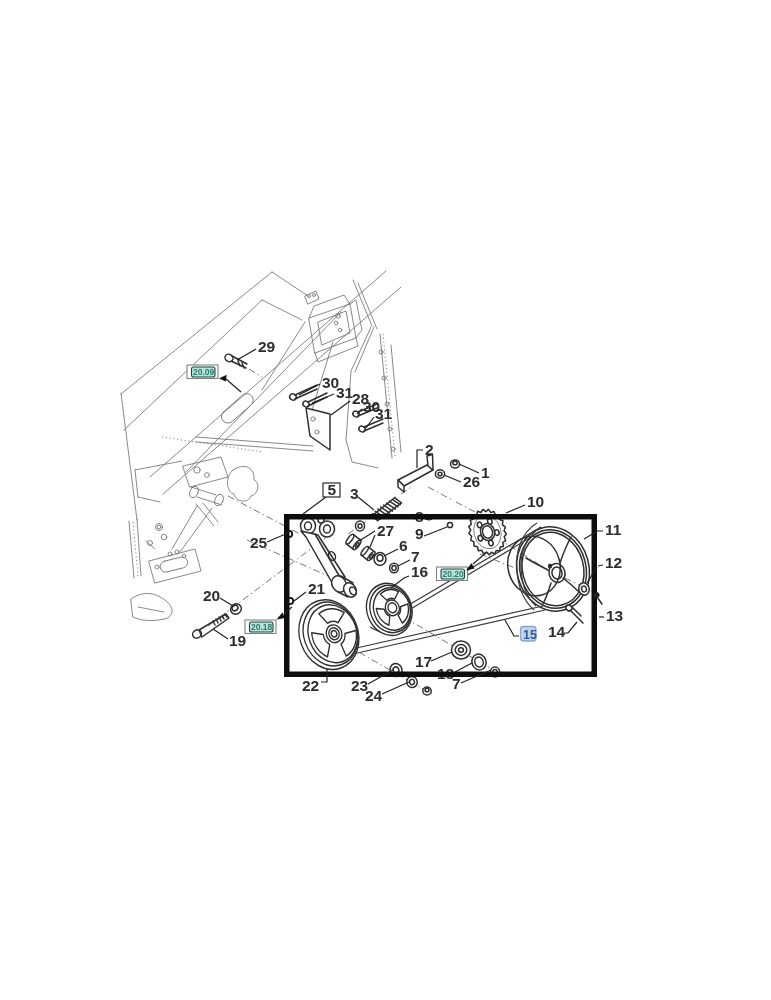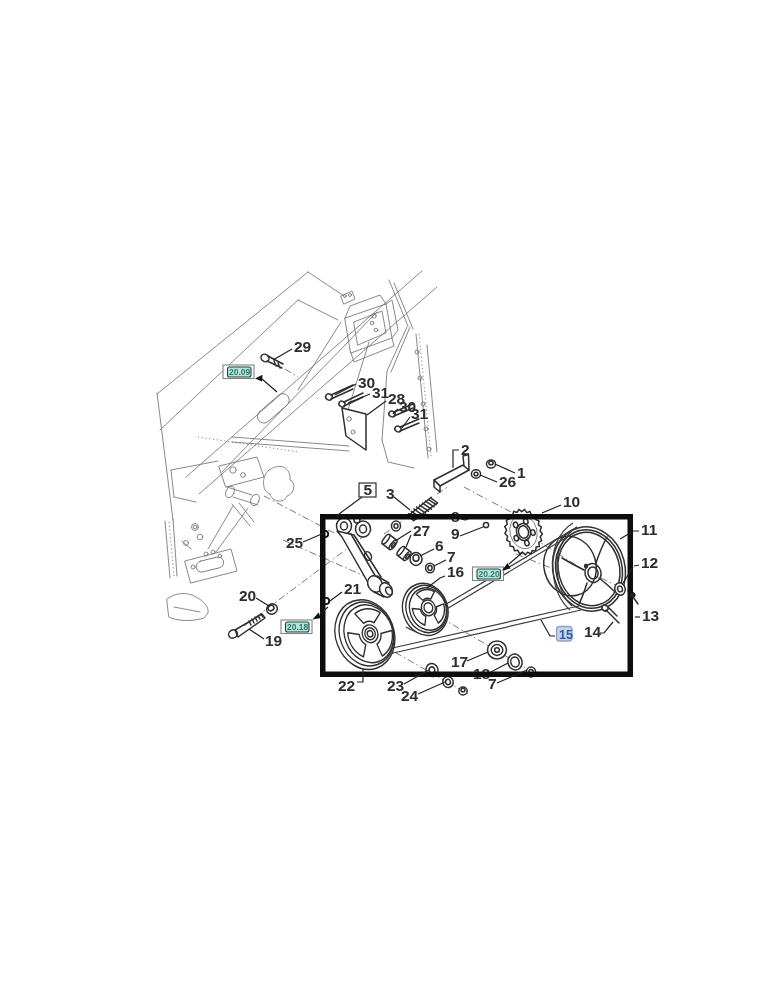--- a/index.html
+++ b/index.html
@@ -1,16 +1,16 @@
 <!DOCTYPE html>
 <html><head>
 <meta charset="utf-8">
 <style>
 html,body{margin:0;padding:0;background:#ffffff;}
-#page{width:627px;height:1000px;position:relative;background:#ffffff;overflow:hidden;padding-left:36px;}
+#page{width:627px;height:1000px;position:relative;background:#ffffff;overflow:hidden;}
 text{font-family:"Liberation Sans",sans-serif;}
 .num{font-weight:bold;font-size:15.5px;fill:#2d2d2d;}
 .frame{stroke:#747474;stroke-width:0.85;fill:none;stroke-linecap:round;stroke-linejoin:round;}
 .framed{stroke:#787878;stroke-width:0.9;fill:none;stroke-dasharray:1.2 2.6;}
 .axis{stroke:#5f5f5f;stroke-width:0.85;fill:none;stroke-dasharray:7 3 1.5 3;}
 .part{stroke:#2f2f2f;stroke-width:1.5;fill:none;stroke-linecap:round;stroke-linejoin:round;}
 .partw{stroke:#2f2f2f;stroke-width:1.5;fill:#ffffff;stroke-linejoin:round;}
 .lead{stroke:#222222;stroke-width:1.2;fill:none;}
 .belt{stroke:#3b3b3b;stroke-width:1.2;fill:none;}
 </style>

